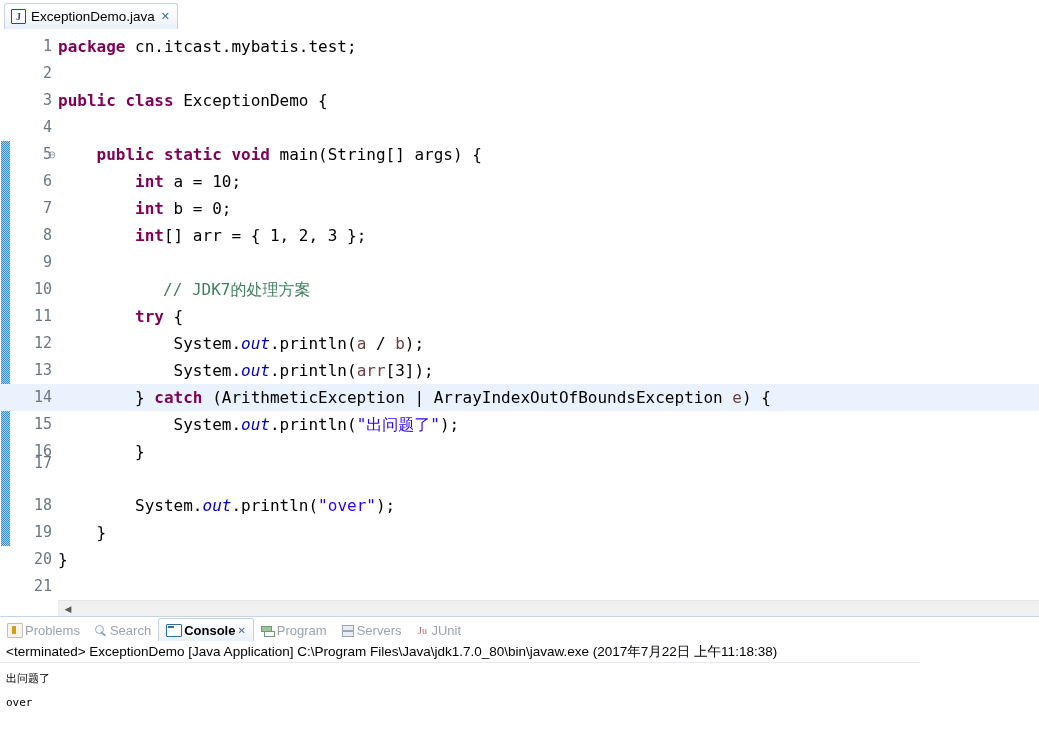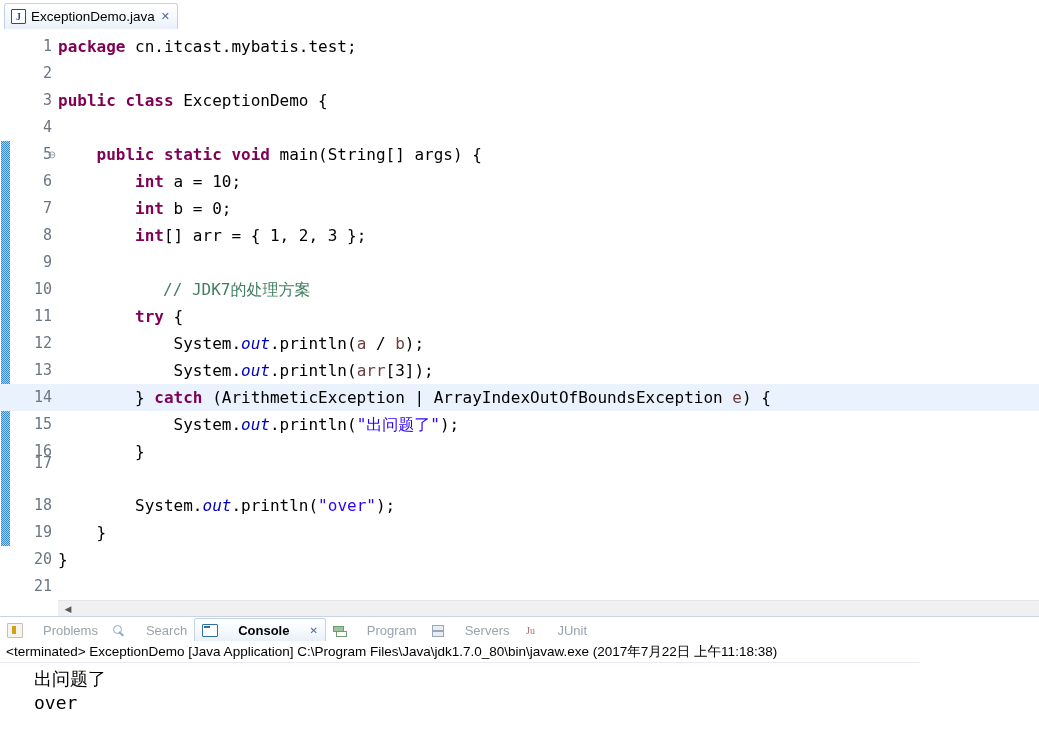--- a/index.html
+++ b/index.html
@@ -187,21 +187,21 @@
     left: 0; top: 0;
     width: 1039px; height: 24px;
     display: flex;
     align-items: flex-end;
     background: #ffffff;
   }
   .view-tab {
     height: 22px;
     display: flex;
     align-items: center;
-    gap: 20px;
+    gap: 2px;
     padding: 0 7px;
     box-sizing: border-box;
     font-size: 13px;
     color: #9aa3ad;
     white-space: nowrap;
   }
   .view-tab.active {
     color: #000;
     font-weight: bold;
     background: linear-gradient(180deg,#ffffff 0%, #f4f8fd 60%, #eaf0f8 100%);
@@ -340,25 +340,24 @@
     left: 0; top: 47px;
     width: 1039px;
     height: 88px;
     background: #ffffff;
     padding: 3px 0 0 6px;
     box-sizing: border-box;
     overflow: hidden;
   }
   .console-line {
     font-family: "DejaVu Sans Mono", monospace;
-    font-size: 18px;
+    font-size: 11px;
     line-height: 24px;
     color: #000;
     white-space: pre;
-    margin-left: 28px;
   }
 </style>
 </head>
 <body>
 
 <div class="editor-tabbar">
   <div class="editor-tab">
     <span class="tab-java-icon">J</span>
     <span class="tab-title">ExceptionDemo.java</span>
     <span class="tab-close">✕</span>

